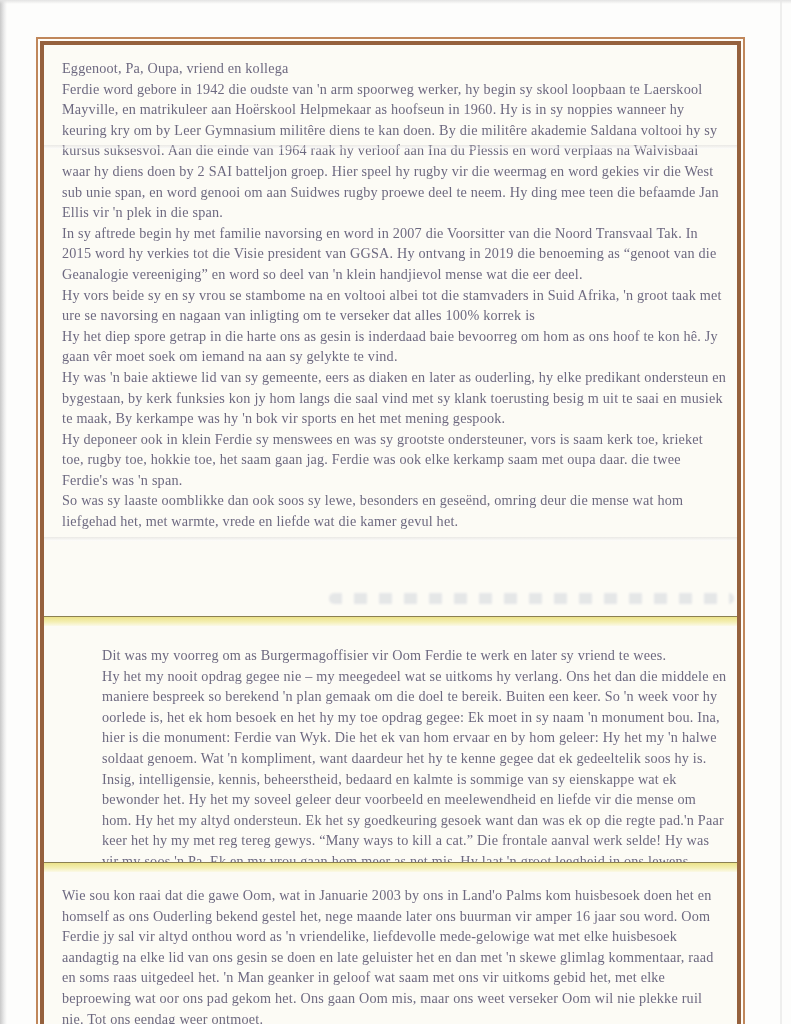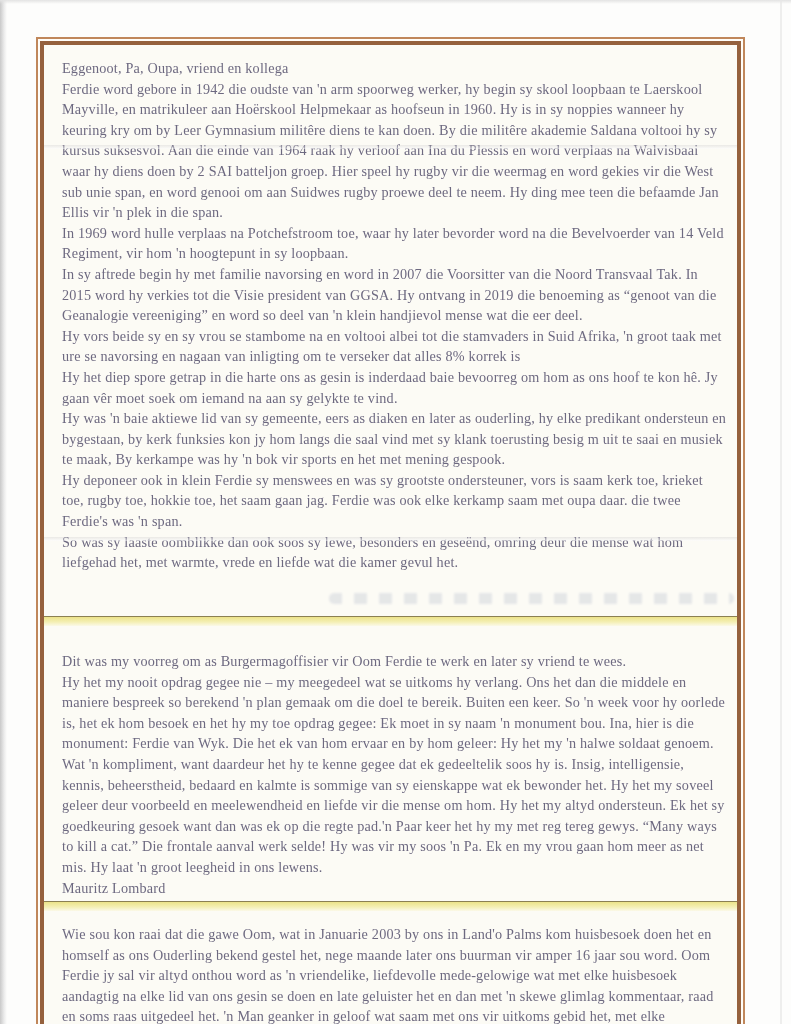--- a/index.html
+++ b/index.html
@@ -47,21 +47,21 @@
   .sec {
     box-sizing: border-box;
     overflow: hidden;
     color: #6d6980;
     font-size: 14.2px;
     line-height: 20.6px;
     letter-spacing: 0.2px;
   }
   .sec p { margin: 0; }
   .sec1 { height: 571px; padding: 13px 10px 0 18px; }
-  .sec2 { height: 275px; padding: 25px 10px 0 18px; }
+  .sec2 { height: 236px; padding: 19px 10px 0 18px; margin-left: 40px; }
   .sec3 { height: 210px; padding: 13px 10px 0 18px; }
   
   .divider {
     height: 9px;
     border-top: 1.5px solid #8b8052;
     background: linear-gradient(#ece389, #f4efb4 55%, #fbf9e8);
   }
   
   .ghost-bleed {
     position: absolute;
@@ -87,23 +87,22 @@
 <div class="scan-edge-left"></div>
 <div class="scan-edge-top"></div>
 <div class="scan-edge-right"></div>
 
 <div class="frame">
   <div class="frame-inner">
 
     <section class="sec sec1">
       <p>Eggenoot, Pa, Oupa, vriend en kollega</p>
       <p>Ferdie word gebore in 1942 die oudste van 'n arm spoorweg werker, hy begin sy skool loopbaan te Laerskool Mayville, en matrikuleer aan Hoërskool Helpmekaar as hoofseun in 1960. Hy is in sy noppies wanneer hy keuring kry om by Leer Gymnasium militêre diens te kan doen. By die militêre akademie Saldana voltooi hy sy kursus suksesvol. Aan die einde van 1964 raak hy verloof aan Ina du Plessis en word verplaas na Walvisbaai waar hy diens doen by 2 SAI batteljon groep. Hier speel hy rugby vir die weermag en word gekies vir die West sub unie span, en word genooi om aan Suidwes rugby proewe deel te neem. Hy ding mee teen die befaamde Jan Ellis vir 'n plek in die span.</p>
-      <p>In 1969 word hulle verplaas na Potchefstroom toe, waar hy later bevorder word na die Bevelvoerder van 14 Veld Regiment, vir hom 'n hoogtepunt in sy loopbaan.</p>
       <p>In sy aftrede begin hy met familie navorsing en word in 2007 die Voorsitter van die Noord Transvaal Tak. In 2015 word hy verkies tot die Visie president van GGSA. Hy ontvang in 2019 die benoeming as “genoot van die Geanalogie vereeniging” en word so deel van 'n klein handjievol mense wat die eer deel.</p>
-      <p>Hy vors beide sy en sy vrou se stambome na en voltooi albei tot die stamvaders in Suid Afrika, 'n groot taak met ure se navorsing en nagaan van inligting om te verseker dat alles 8% korrek is</p>
+      <p>Hy vors beide sy en sy vrou se stambome na en voltooi albei tot die stamvaders in Suid Afrika, 'n groot taak met ure se navorsing en nagaan van inligting om te verseker dat alles 100% korrek is</p>
       <p>Hy het diep spore getrap in die harte ons as gesin is inderdaad baie bevoorreg om hom as ons hoof te kon hê. Jy gaan vêr moet soek om iemand na aan sy gelykte te vind.</p>
       <p>Hy was 'n baie aktiewe lid van sy gemeente, eers as diaken en later as ouderling, hy elke predikant ondersteun en bygestaan, by kerk funksies kon jy hom langs die saal vind met sy klank toerusting besig m uit te saai en musiek te maak, By kerkampe was hy 'n bok vir sports en het met mening gespook.</p>
       <p>Hy deponeer ook in klein Ferdie sy menswees en was sy grootste ondersteuner, vors is saam kerk toe, krieket toe, rugby toe, hokkie toe, het saam gaan jag. Ferdie was ook elke kerkamp saam met oupa daar. die twee Ferdie's was 'n span.</p>
       <p>So was sy laaste oomblikke dan ook soos sy lewe, besonders en geseënd, omring deur die mense wat hom liefgehad het, met warmte, vrede en liefde wat die kamer gevul het.</p>
     </section>
 
     <div class="divider"></div>
 
     <section class="sec sec2">
       <p>Dit was my voorreg om as Burgermagoffisier vir Oom Ferdie te werk en later sy vriend te wees.</p>

